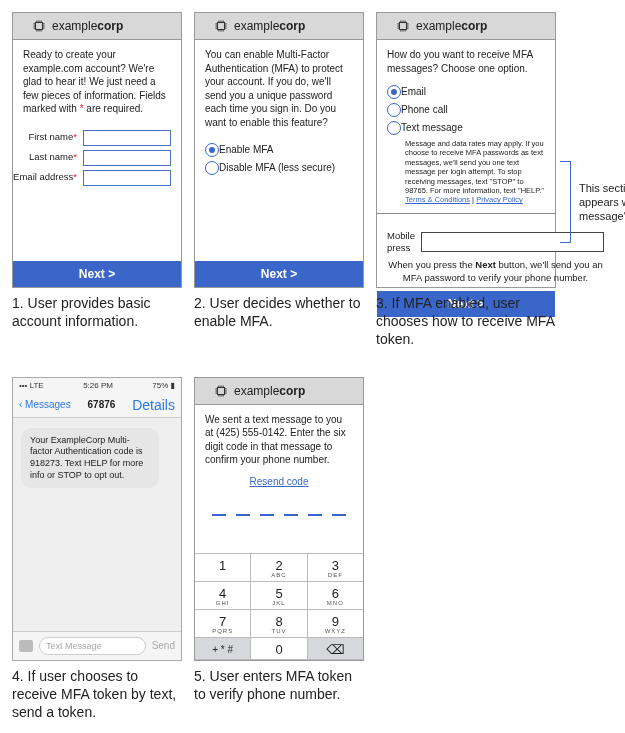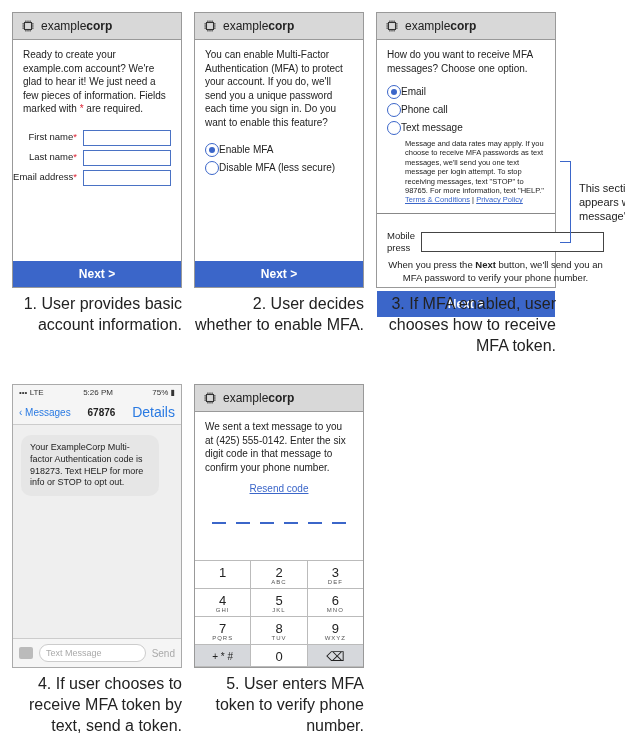--- a/index.html
+++ b/index.html
@@ -21,21 +21,21 @@
   border: 1px solid #999;
   width: 170px;
   box-sizing: border-box;
   display: flex;
   flex-direction: column;
   background: #fff;
   margin-bottom: 6px;
 }
 .card-header {
   background: #d8d8d8;
-  padding: 6px 8px;
+  padding: 6px 19px;
   display: flex;
   align-items: center;
   gap: 6px;
   border-bottom: 1px solid #999;
 }
 .logo-chip {
   width: 14px; height: 14px;
   display: inline-block;
 }
 .brand { font-weight: 400; font-size: 12px; }
@@ -59,21 +59,21 @@
   display: inline-flex; align-items: center; justify-content: center; flex-shrink: 0;
 }
 .radio.sel::after { content:""; width:6px; height:6px; background:#3b66c9; border-radius:50%; }
 .fineprint { font-size: 7.5px; line-height: 1.25; margin: 4px 0 2px 18px; }
 .link { color: #3b66c9; text-decoration: underline; cursor: pointer; }
 .next-bar {
   background: #3b66c9; color: #fff; text-align: center;
   padding: 6px 0; font-weight: 600; font-size: 12px;
   cursor: pointer;
 }
-.caption { font-size: 16px; line-height: 1.3; max-width: 170px; text-align: right; }
+.caption { font-size: 14px; line-height: 1.3; max-width: 170px; }
 .annotation-wrap { display: flex; align-items: center; }
 .bracket {
   width: 10px; align-self: stretch;
   border-top: 1px solid #3b66c9; border-bottom: 1px solid #3b66c9; border-right: 1px solid #3b66c9;
   border-left: none; margin-left: 4px;
 }
 .annotation-text { font-size: 11px; line-height: 1.3; width: 120px; margin-left: 8px; }
 .mobile-row { display:flex; align-items:center; gap:6px; margin:8px 0 4px; }
 .mobile-row input { flex:1; height:16px; border:1px solid #444; }
 hr.sep { border:none; border-top:1px solid #888; margin:8px -10px; }

